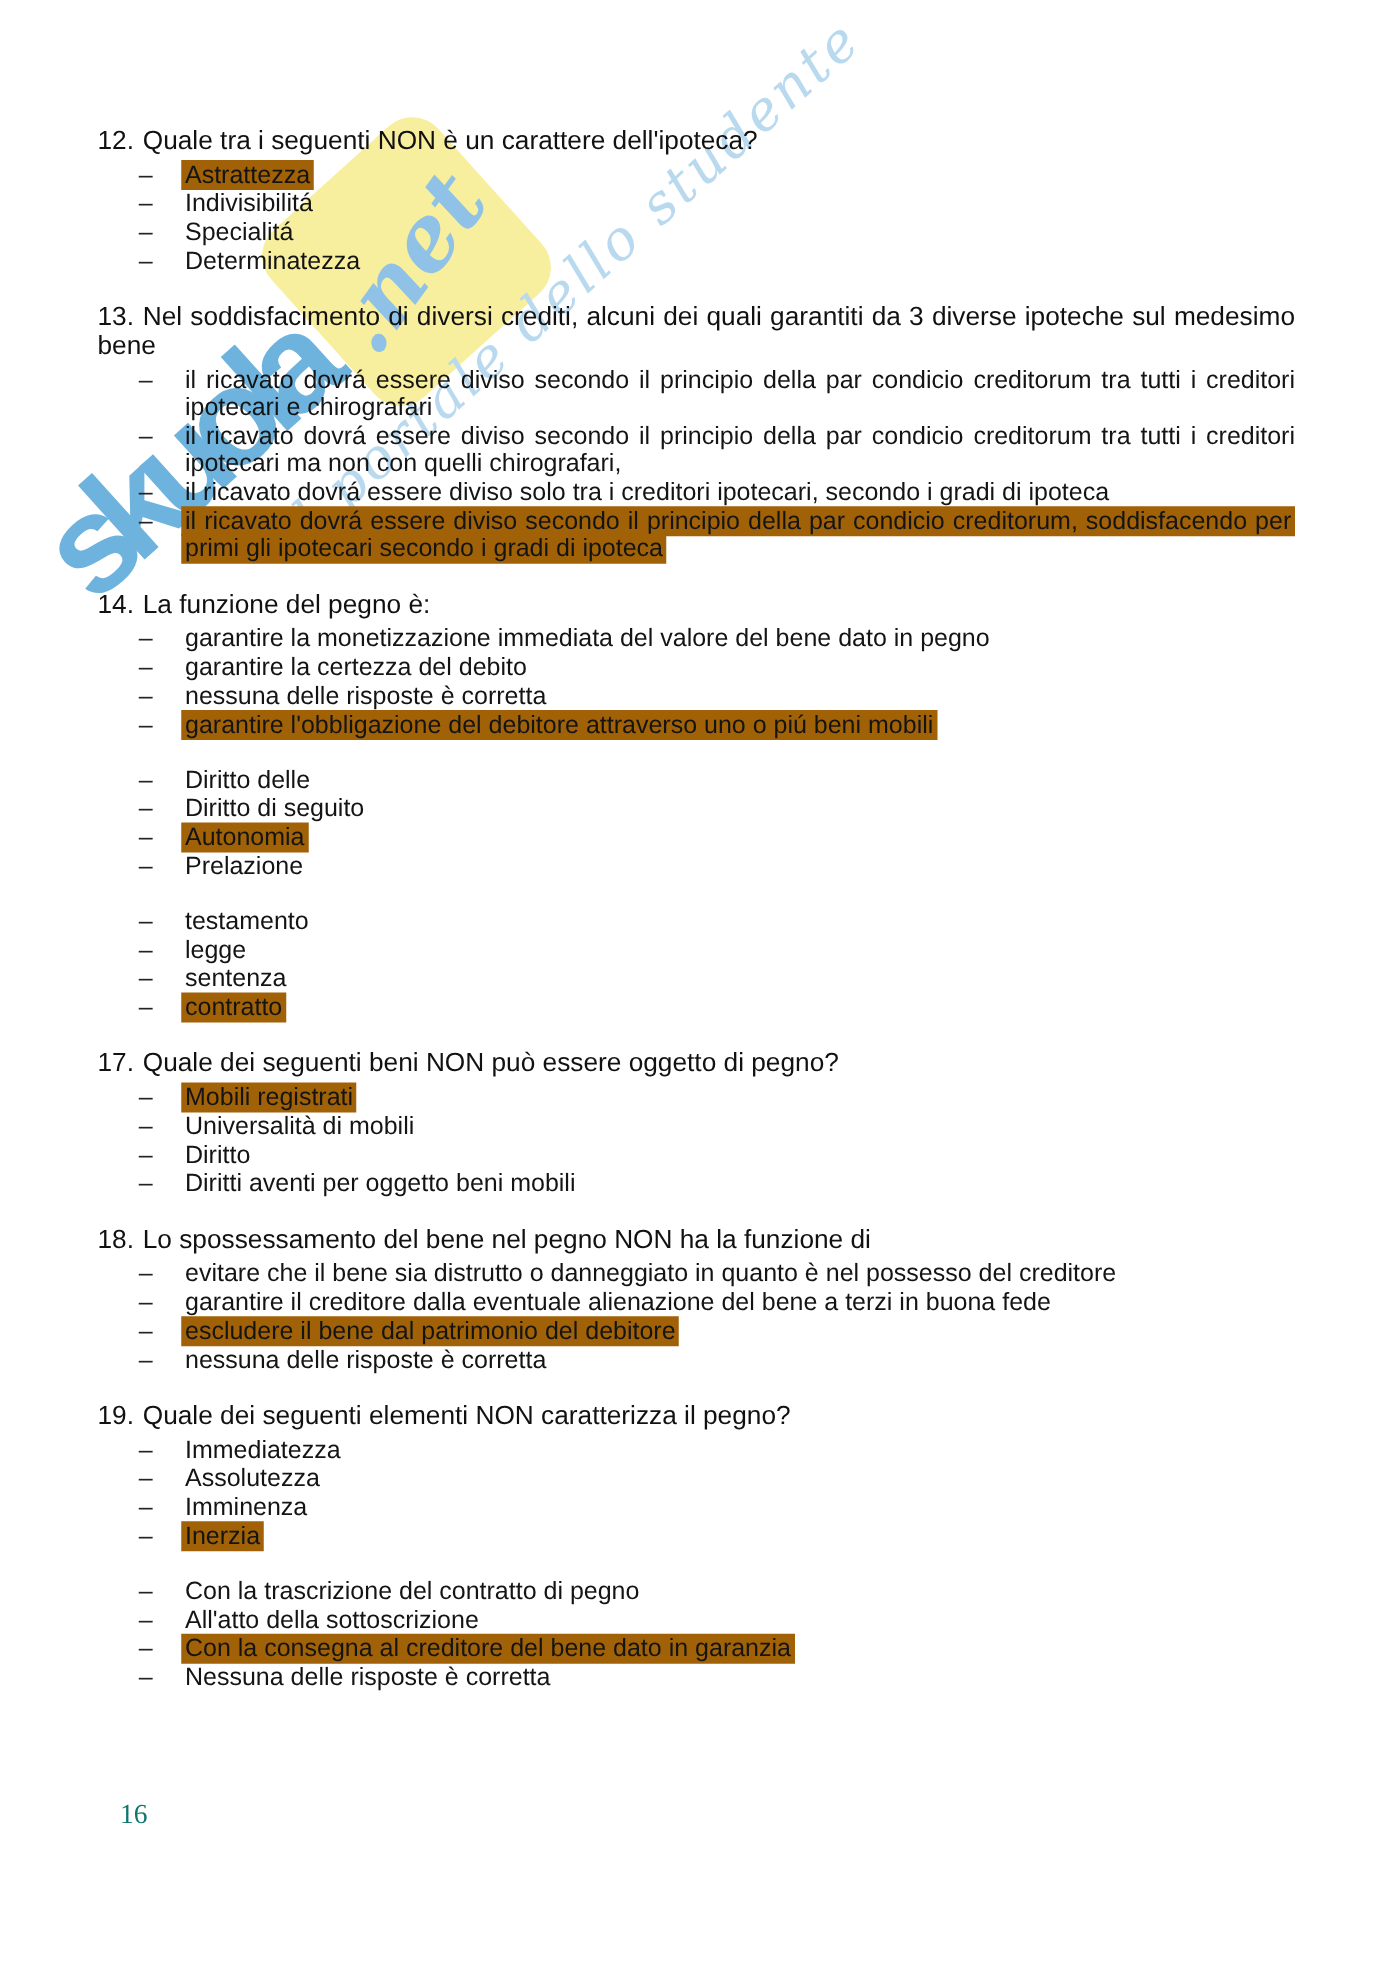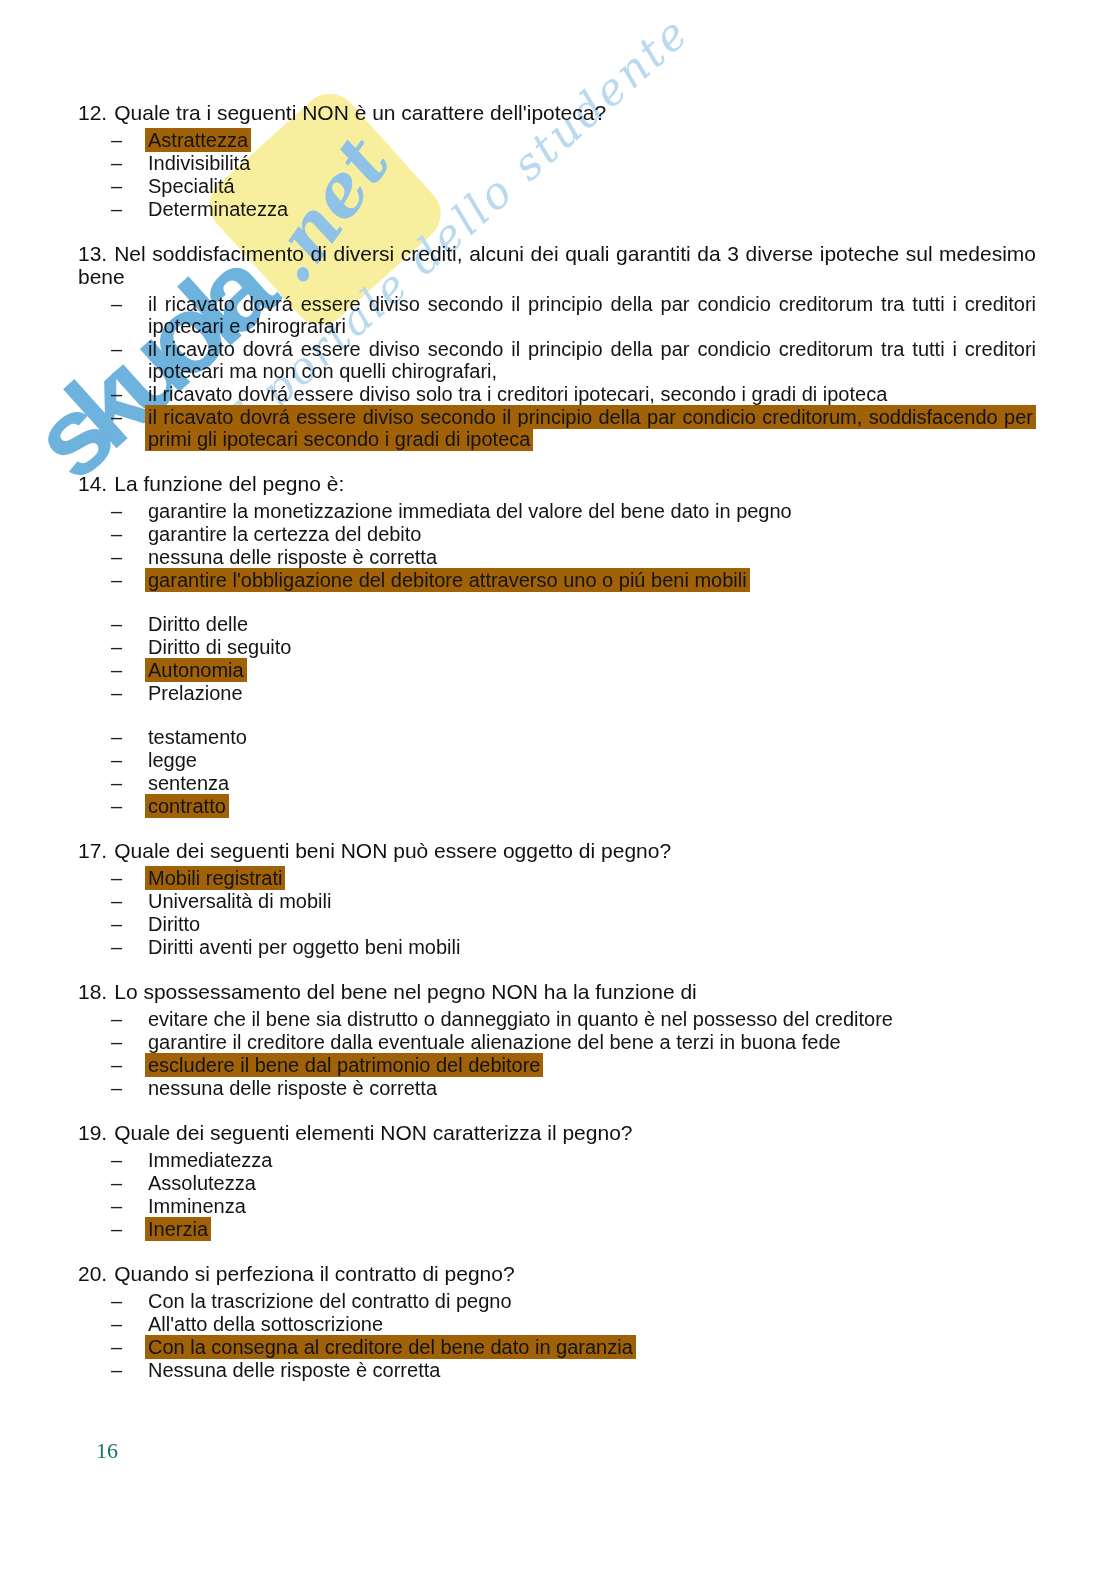--- a/index.html
+++ b/index.html
@@ -246,21 +246,20 @@
           <span class="dash">–</span>
           <span class="a-text"><span>Imminenza</span></span>
         </div>
         <div class="answer">
           <span class="dash">–</span>
           <span class="a-text"><span class="hl">Inerzia</span></span>
         </div>
       </div>
     </div>
     <div class="question">
-      <div class="q-title"><span class="q-num">20.</span><span>Quando si perfeziona il contratto di pegno?</span></div>
       <div class="answers">
         <div class="answer">
           <span class="dash">–</span>
           <span class="a-text"><span>Con la trascrizione del contratto di pegno</span></span>
         </div>
         <div class="answer">
           <span class="dash">–</span>
           <span class="a-text"><span>All'atto della sottoscrizione</span></span>
         </div>
         <div class="answer">

